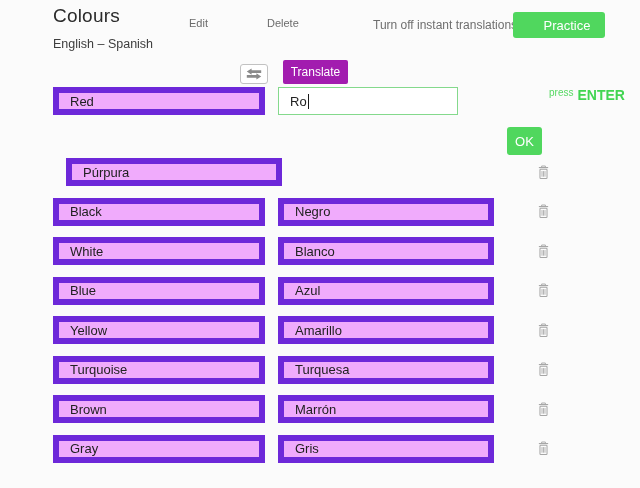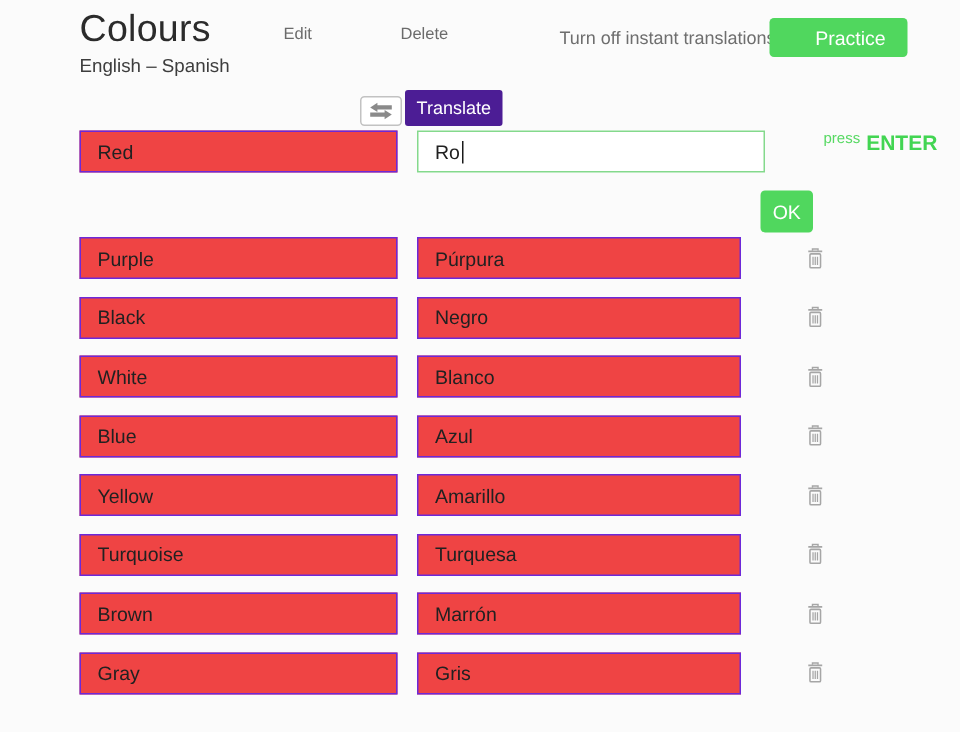--- a/index.html
+++ b/index.html
@@ -7,52 +7,52 @@
   body {
     font-family: "Liberation Sans", sans-serif;
     background: #fbfbfb;
     color: #212121;
     position: relative;
     overflow: hidden;
   }
   .abs { position: absolute; }
 
   
-  .title { left: 53px; top: 5px; font-size: 25px; font-weight: 400; color: #2b2b2b; letter-spacing: 0.2px; }
+  .title { left: 53px; top: 5px; font-size: 19px; font-weight: 400; color: #2b2b2b; letter-spacing: 0.2px; }
   .link-sm { top: 17px; font-size: 11px; color: #6b6b6b; cursor: pointer; margin-left: 48px; }
   .edit-link { left: 141px; }
   .delete-link { left: 171px; padding-left: 48px; }
   .lang-pair { left: 53px; top: 37px; font-size: 12.5px; color: #3d3d3d; }
   .instant-label { left: 373px; top: 18px; font-size: 12px; color: #6e6e6e; cursor: pointer; }
   .practice-btn {
     left: 513px; top: 12px; width: 92px; height: 26px;
     background: #50d75e; color: #fff; border: none; border-radius: 3px;
     font-size: 13px; font-family: inherit; cursor: pointer; padding-left: 16px;
   }
 
   
   .swap-btn {
     left: 240px; top: 64px; width: 28px; height: 20px;
     background: #fff; border: 1px solid #c2c2c2; border-radius: 3px;
     display: flex; align-items: center; justify-content: center; cursor: pointer; padding: 0;
   }
   .translate-btn {
-    left: 270px; top: 60px; width: 65px; height: 24px;
-    background: #4c1d95; color: #fff; border: none; border-radius: 2px;
+    left: 283px; top: 60px; width: 65px; height: 24px;
+    background: #a21caf; color: #fff; border: none; border-radius: 2px;
     font-size: 12px; font-family: inherit; cursor: pointer;
   }
 
   
   .text-input {
-    height: 28px; background: #ef4444; border: 1px solid #6d28d9;
+    height: 28px; background: #f0abfc; border: 6px solid #6d28d9;
     font-size: 13px; font-family: inherit; color: #212121; padding: 0 11px; outline: none;
   }
   .src-input { left: 53px; top: 87px; width: 212px; }
   .target-box {
-    left: 278px; top: 87px; width: 232px; height: 28px;
+    left: 278px; top: 87px; width: 180px; height: 28px;
     background: #fff; border: 1px solid #84d98c;
     display: flex; align-items: center; padding: 0 11px; font-size: 13px; cursor: text;
   }
   .caret { display: inline-block; width: 1px; height: 15px; background: #1a1a1a; margin-left: 1px; }
   .ok-btn {
     left: 507px; top: 87px; width: 35px; height: 28px;
     background: #50d75e; color: #fff; border: none; border-radius: 3px;
     font-size: 13px; font-family: inherit; cursor: pointer; margin-top: 40px;
   }
   .press-enter { left: 549px; top: 87px; height: 28px; display: flex; align-items: flex-start; gap: 4px; }
@@ -97,21 +97,20 @@
 
 <button class="abs ok-btn">OK</button>
 <div class="abs press-enter">
   <span class="press-word">press</span>
   <span class="enter-word">ENTER</span>
 </div>
 
 <div class="abs rows">
 
   <div class="word-row">
-    <input class="text-input left-input" value="Purple" style="">
     <input class="text-input right-input" value="Púrpura" style="">
     <button class="trash-btn">
       <svg width="13" height="15" viewBox="0 0 14 16">
         <path d="M5 2.2 V1 h4 v1.2" fill="none" stroke="#a6a6a6" stroke-width="1"></path>
         <line x1="2" y1="2.7" x2="12" y2="2.7" stroke="#a6a6a6" stroke-width="1.2"></line>
         <rect x="3.2" y="4.5" width="7.6" height="10" rx="0.8" fill="none" stroke="#a6a6a6" stroke-width="1.1"></rect>
         <line x1="5.4" y1="6.5" x2="5.4" y2="12.5" stroke="#a6a6a6" stroke-width="0.9"></line>
         <line x1="7" y1="6.5" x2="7" y2="12.5" stroke="#a6a6a6" stroke-width="0.9"></line>
         <line x1="8.6" y1="6.5" x2="8.6" y2="12.5" stroke="#a6a6a6" stroke-width="0.9"></line>
       </svg>

